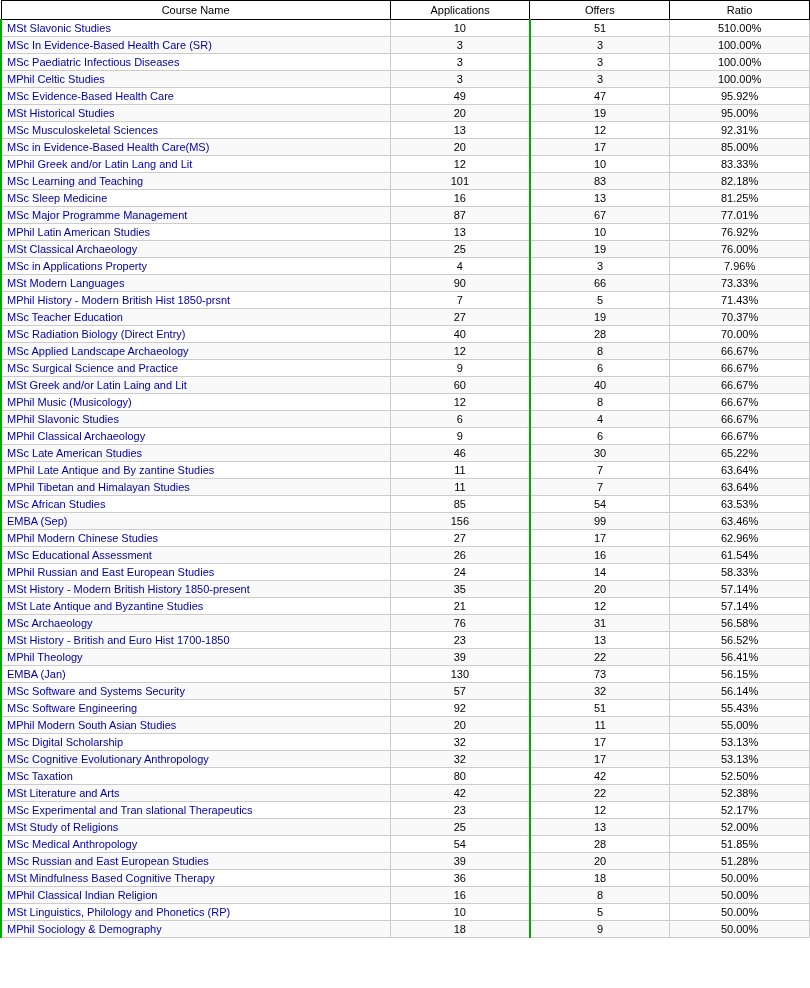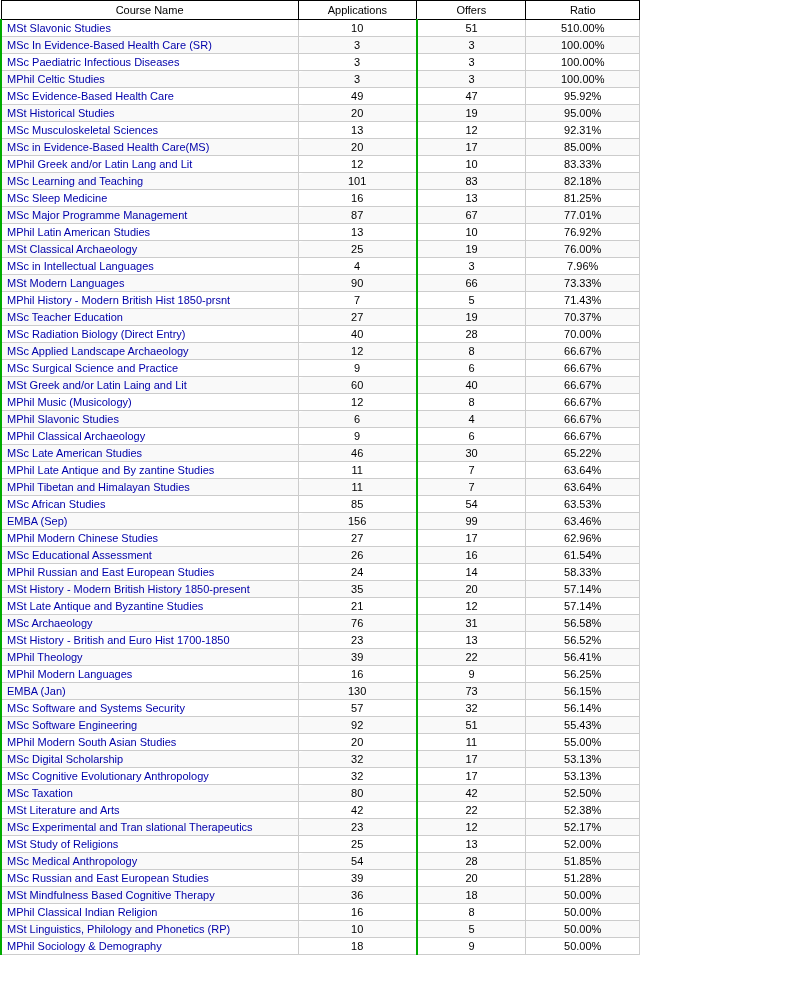--- a/index.html
+++ b/index.html
@@ -3,21 +3,21 @@
   <meta charset="utf-8">
   <style>
     * { margin: 0; padding: 0; box-sizing: border-box; }
     body {
       font-family: Arial, sans-serif;
       font-size: 11px;
       background: #fff;
       width: 810px;
     }
     table {
-      width: 640px;
+      width: 810px;
       border-collapse: collapse;
     }
     thead tr th {
       border: 1px solid #000;
       padding: 3px 5px;
       text-align: center;
       background: #fff;
       font-weight: normal;
     }
     tbody tr td {
@@ -136,21 +136,21 @@
         <td class="col-offers green-left">10</td>
         <td class="col-ratio">76.92%</td>
       </tr>
       <tr>
         <td class="col-course green-left course-name">MSt Classical Archaeology</td>
         <td class="col-apps">25</td>
         <td class="col-offers green-left">19</td>
         <td class="col-ratio">76.00%</td>
       </tr>
       <tr>
-        <td class="col-course green-left course-name">MSc in Intellectual Languages</td>
+        <td class="col-course green-left course-name">MSc in Applications Property</td>
         <td class="col-apps">4</td>
         <td class="col-offers green-left">3</td>
         <td class="col-ratio">7.96%</td>
       </tr>
       <tr>
         <td class="col-course green-left course-name">MSt Modern Languages</td>
         <td class="col-apps">90</td>
         <td class="col-offers green-left">66</td>
         <td class="col-ratio">73.33%</td>
       </tr>
@@ -280,26 +280,20 @@
         <td class="col-offers green-left">13</td>
         <td class="col-ratio">56.52%</td>
       </tr>
       <tr>
         <td class="col-course green-left course-name">MPhil Theology</td>
         <td class="col-apps">39</td>
         <td class="col-offers green-left">22</td>
         <td class="col-ratio">56.41%</td>
       </tr>
       <tr>
-        <td class="col-course green-left course-name">MPhil Modern Languages</td>
-        <td class="col-apps">16</td>
-        <td class="col-offers green-left">9</td>
-        <td class="col-ratio">56.25%</td>
-      </tr>
-      <tr>
         <td class="col-course green-left course-name">EMBA (Jan)</td>
         <td class="col-apps">130</td>
         <td class="col-offers green-left">73</td>
         <td class="col-ratio">56.15%</td>
       </tr>
       <tr>
         <td class="col-course green-left course-name">MSc Software and Systems Security</td>
         <td class="col-apps">57</td>
         <td class="col-offers green-left">32</td>
         <td class="col-ratio">56.14%</td>

